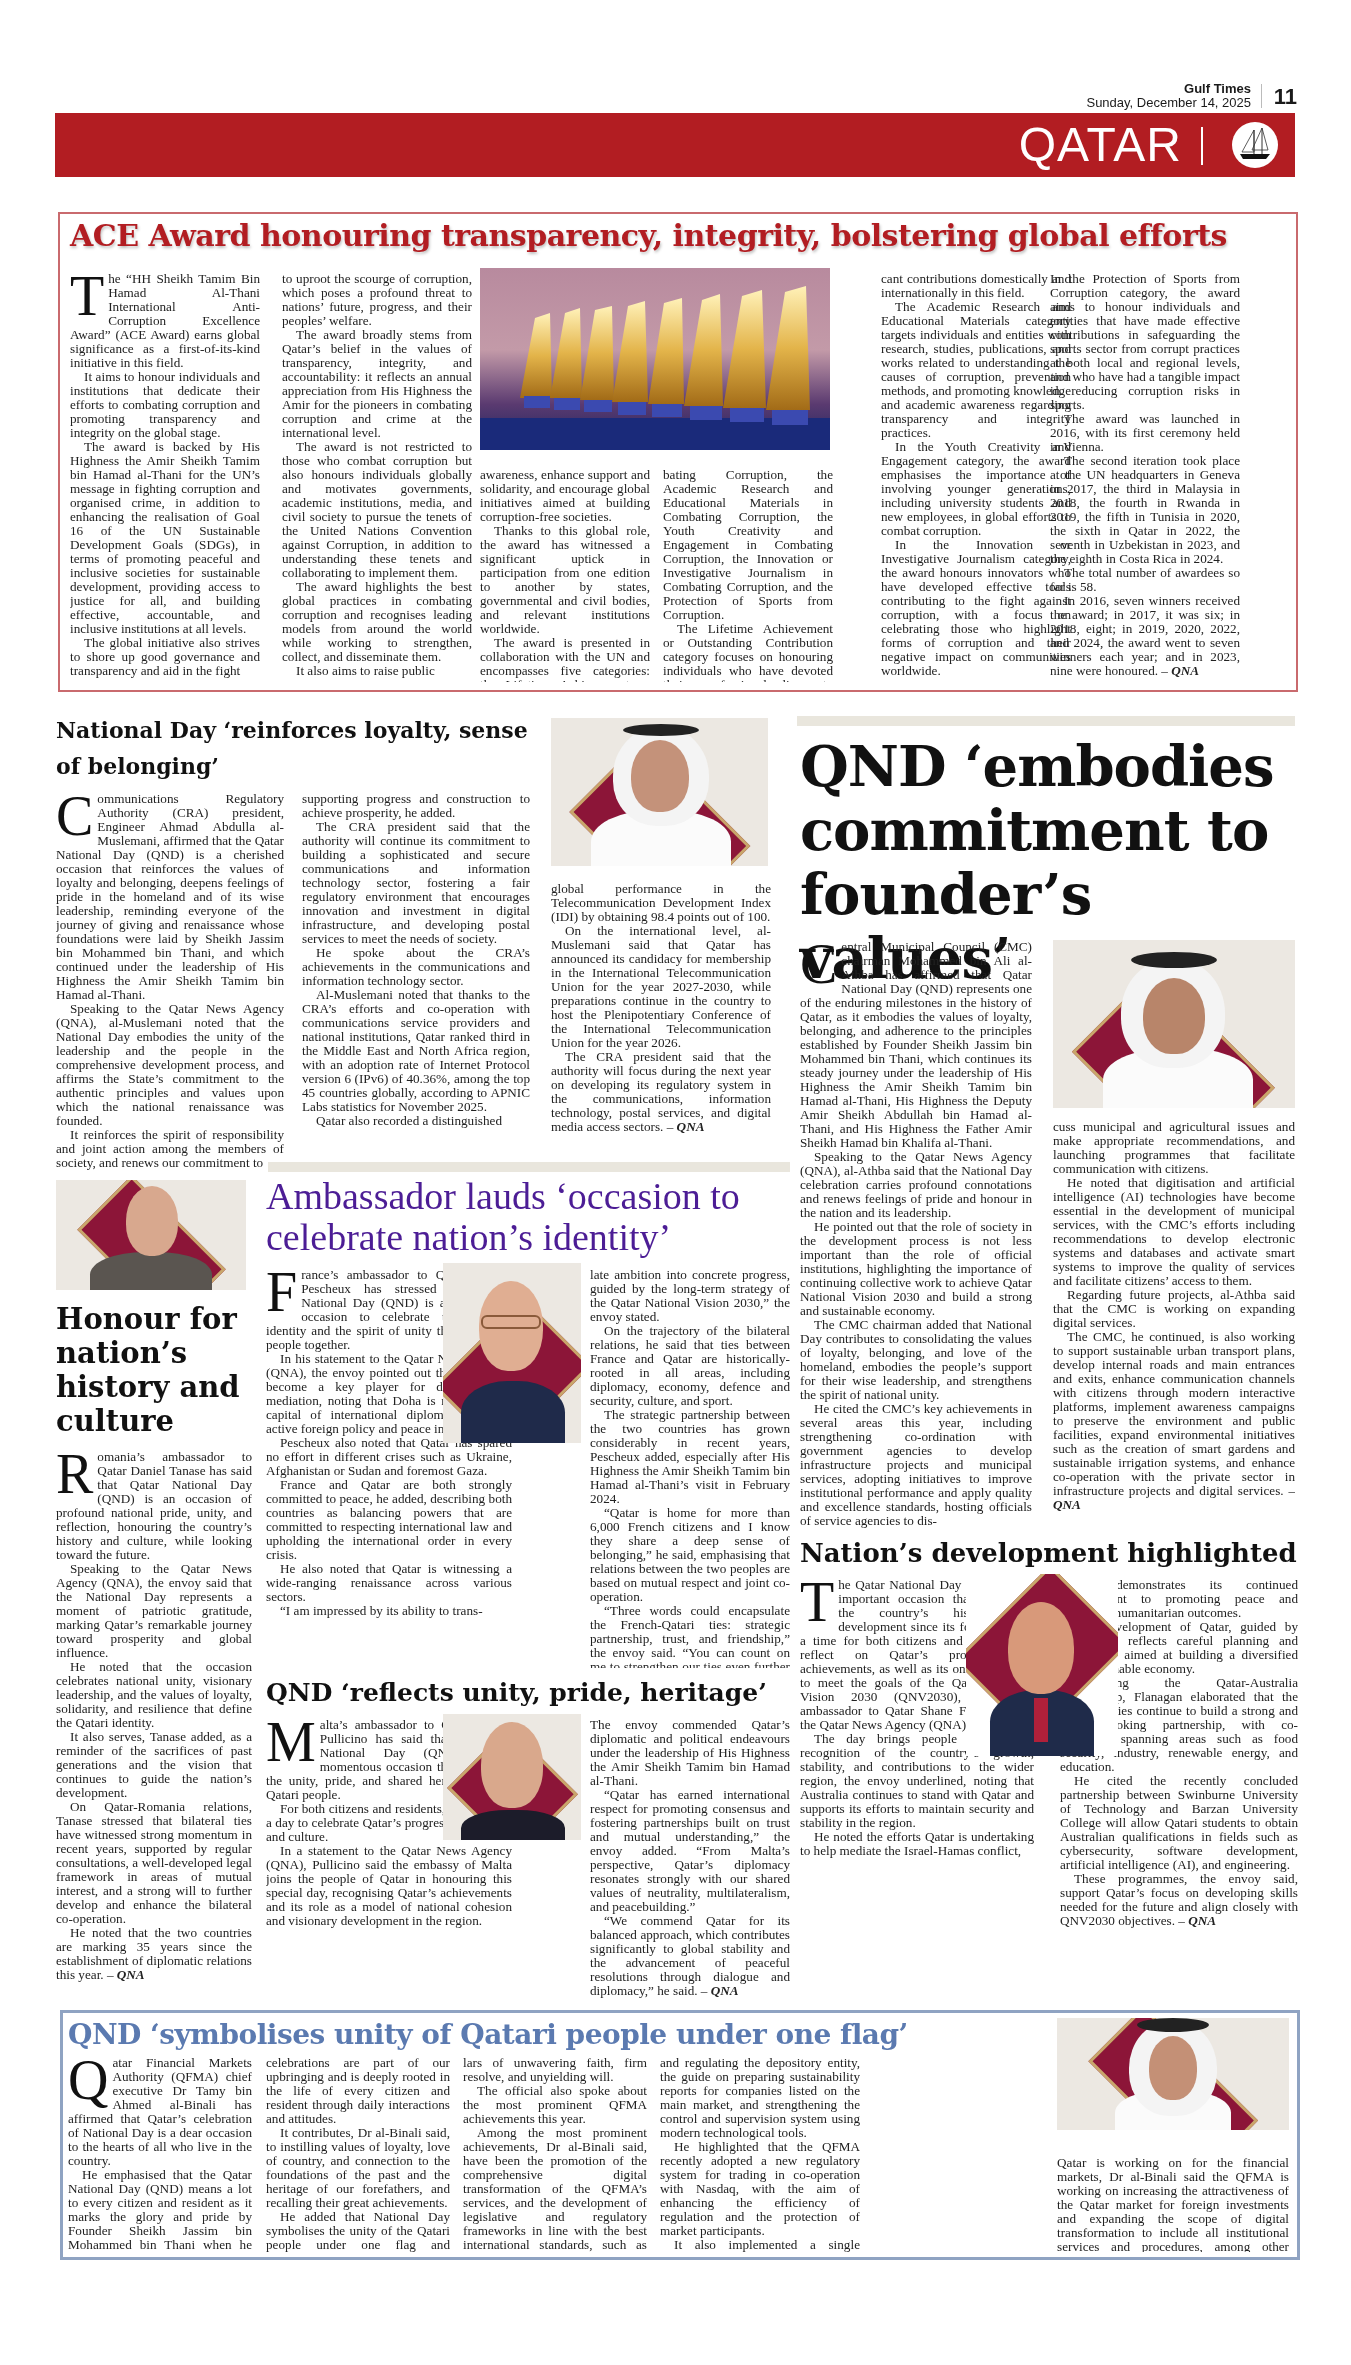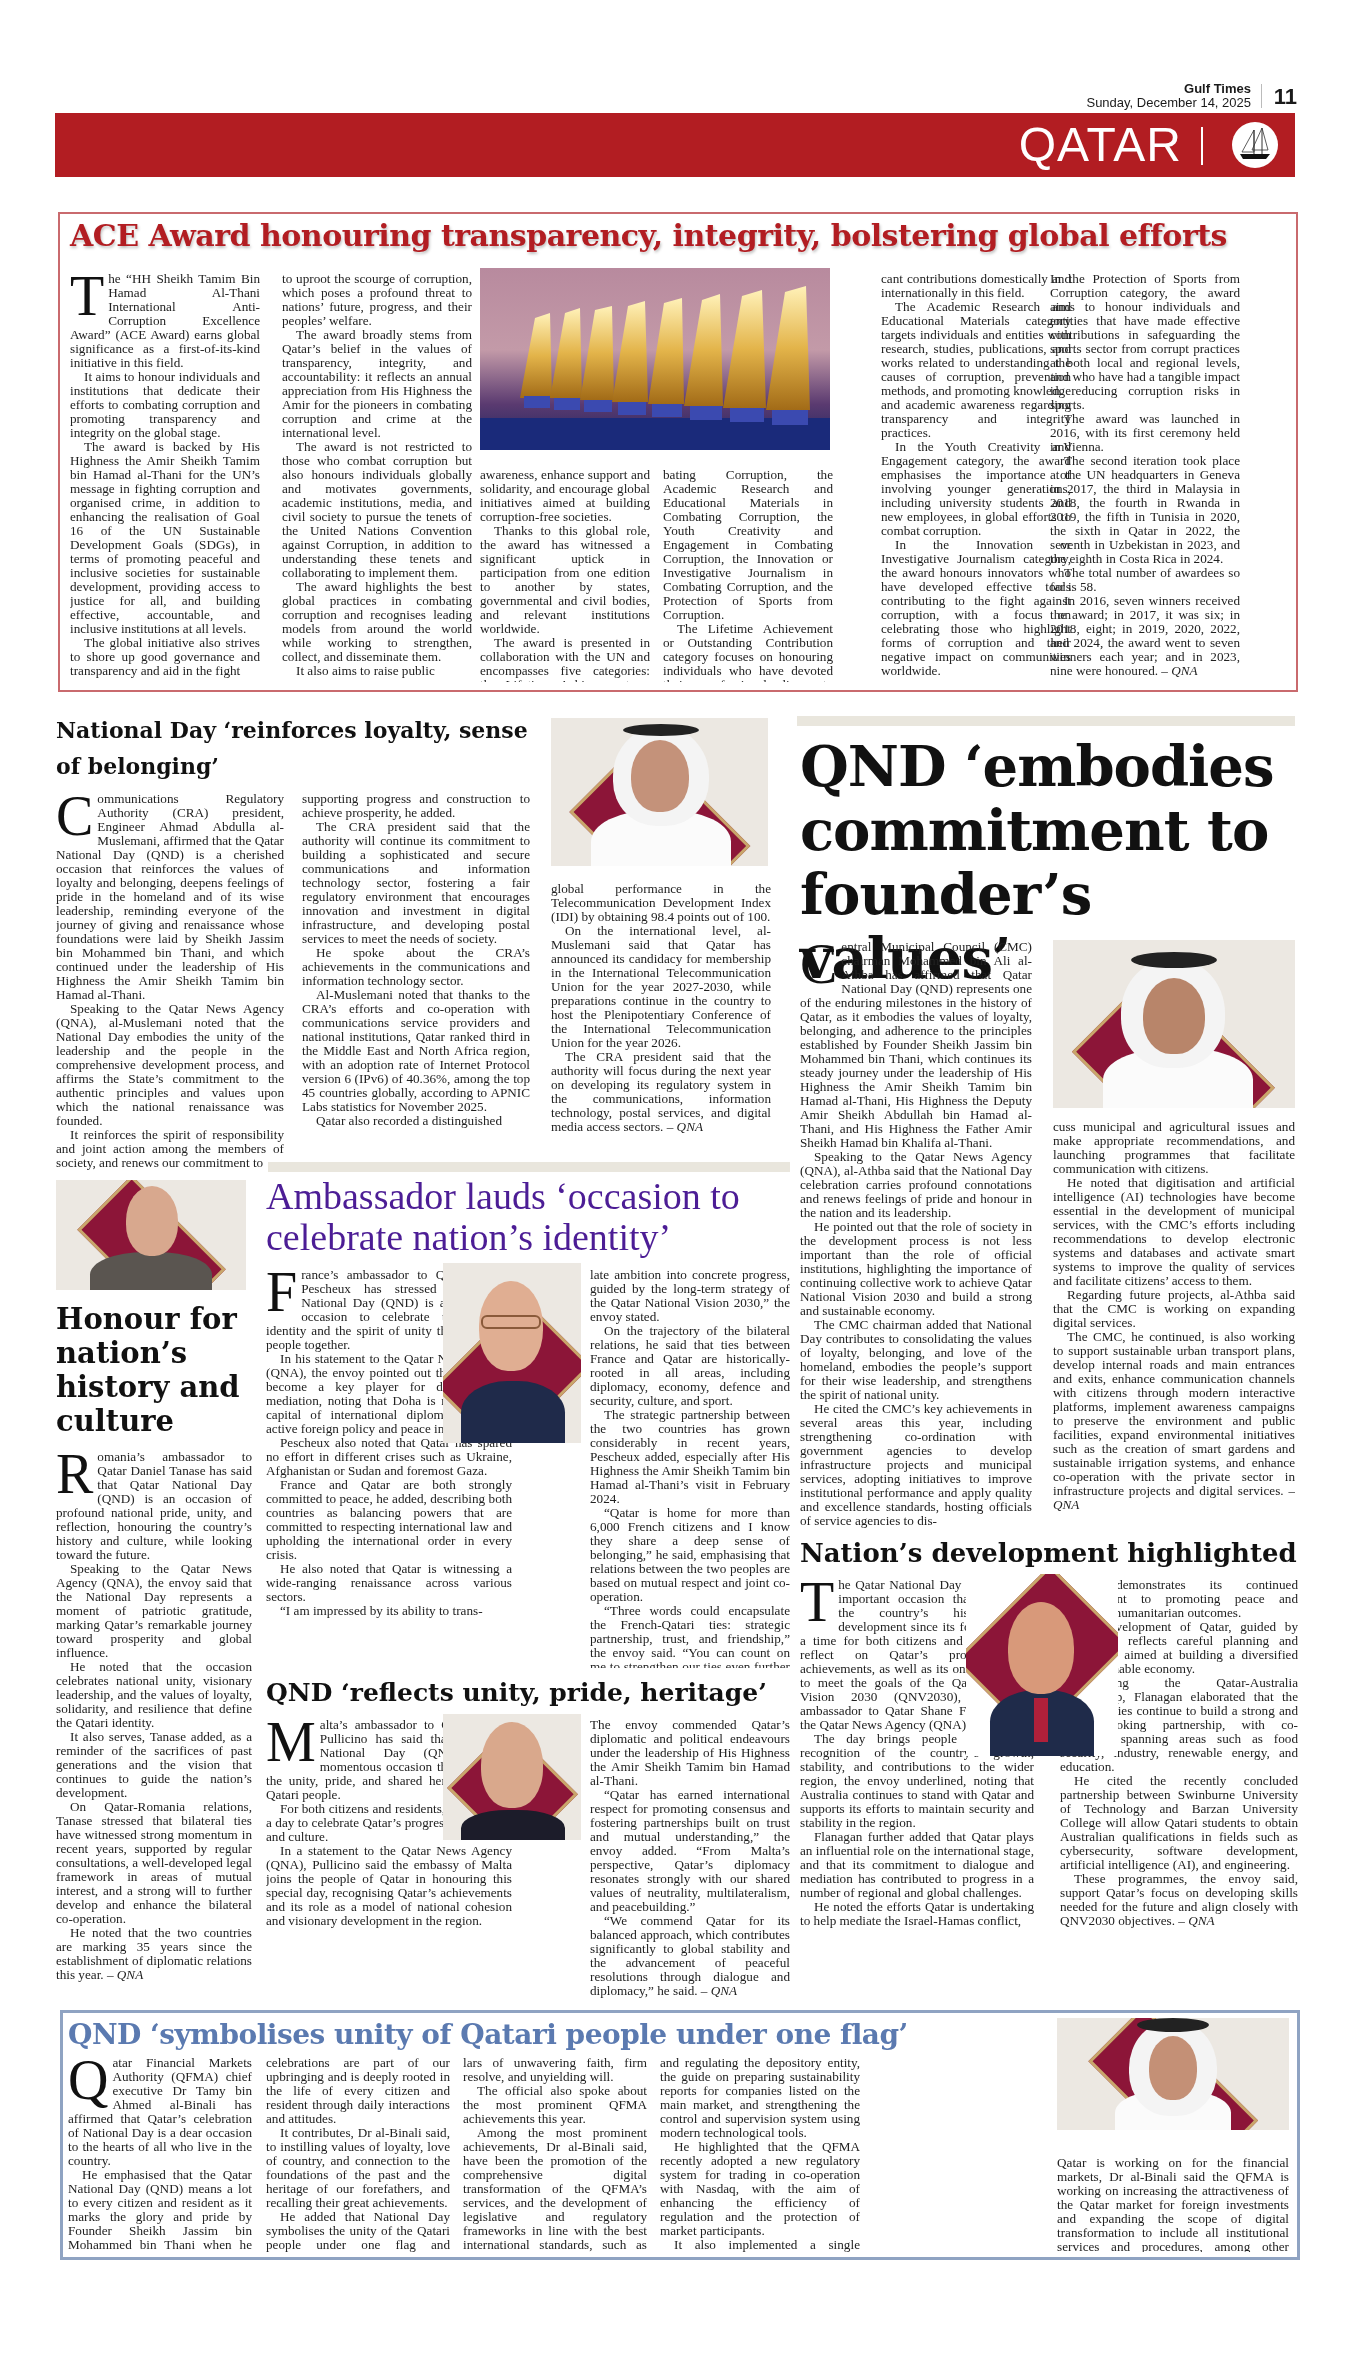--- a/index.html
+++ b/index.html
@@ -2,21 +2,21 @@
 <html><head>
 <meta charset="utf-8">
 <style>
   * { box-sizing: border-box; margin: 0; padding: 0; }
   body { width: 1351px; height: 2365px; background: #ffffff; font-family: "DejaVu Serif", serif; color: #1a1a1a; position: relative; overflow: hidden; }
   .abs { position: absolute; }
   .txt { font-family: "Liberation Serif", serif; font-size: 13.2px; line-height: 14px; text-align: justify; hyphens: auto; color: #222; }
   .txt p { text-indent: 14px; }
   .txt p.first { text-indent: 0; }
   .dropcap { float: left; font-family: "Liberation Serif", serif; font-size: 56px; line-height: 44px; margin: 2px 4px 0 0; color: #111; }
-  .qna { font-weight: normal; font-style: italic; margin-top: 39px; }
+  .qna { font-weight: bold; font-style: italic; margin-top: 39px; }
   .masthead-meta { right: 54px; top: 82px; text-align: right; font-family: "Liberation Sans", sans-serif; }
   .mh-brand { font-weight: bold; font-size: 13px; line-height: 14px; }
   .mh-date { font-size: 13px; line-height: 14px; }
   .mh-page { position: absolute; right: 54px; top: 84px; font-family: "Liberation Sans", sans-serif; font-weight: bold; font-size: 22px; }
   .mh-sep { position: absolute; right: 89px; top: 84px; width: 1px; height: 24px; background: #bbb; }
   .banner { left: 55px; top: 113px; width: 1240px; height: 64px; background: #b21d22; }
   .banner-title { position: absolute; right: 113px; top: 2px; color: #fff; font-family: "Liberation Sans", sans-serif; font-weight: 300; font-size: 48px; letter-spacing: 1px; line-height: 60px; text-align: right; }
   .banner-sep { position: absolute; right: 92px; top: 14px; width: 2px; height: 38px; background: #fff; }
   .banner-logo { position: absolute; right: 17px; top: 9px; width: 46px; height: 46px; border-radius: 50%; background: #fff; overflow: hidden; }
   .ace-box { left: 58px; top: 212px; width: 1240px; height: 480px; border: 2px solid #c96a6e; }
@@ -229,21 +229,20 @@
 <div class="abs txt" style="left:590px; top:1718px; width:200px; height:280px; overflow:hidden;">
   <p class="first">The envoy commended Qatar’s diplomatic and political endeavours under the leadership of His Highness the Amir Sheikh Tamim bin Hamad al-Thani.</p>
   <p>“Qatar has earned international respect for promoting consensus and fostering partnerships built on trust and mutual understanding,” the envoy added. “From Malta’s perspective, Qatar’s diplomacy resonates strongly with our shared values of neutrality, multilateralism, and peacebuilding.”</p>
   <p><span>“We commend Qatar for its balanced approach, which contributes significantly to global stability and the advancement of peaceful resolutions through dialogue and diplomacy,” he said. –</span> <span class="qna">QNA</span></p>
 </div>
 
 <div class="abs h-black" style="left:800px; top:1538px; width:500px; font-size:26px; line-height:30px; white-space:nowrap;">Nation’s development highlighted</div>
 <div class="abs txt" style="left:800px; top:1578px; width:234px; height:420px; overflow:hidden;">
   <p class="first"><span class="dropcap">T</span><span>he Qatar National Day (QND) is an important occasion that highlights the country’s history and development since its founding, and a time for both citizens and residents to reflect on Qatar’s progress and achievements, as well as its ongoing efforts to meet the goals of the Qatar National Vision 2030 (QNV2030), Australia’s ambassador to Qatar Shane Flanagan told the Qatar News Agency (QNA).</span></p>
   <p>The day brings people together in recognition of the country’s growth, stability, and contributions to the wider region, the envoy underlined, noting that Australia continues to stand with Qatar and supports its efforts to maintain security and stability in the region.</p>
-  <p>Flanagan further added that Qatar plays an influential role on the international stage, and that its commitment to dialogue and mediation has contributed to progress in a number of regional and global challenges.</p>
   <p>He noted the efforts Qatar is undertaking to help mediate the Israel-Hamas conflict,</p>
 </div>
 <div class="abs photo" style="left:966px; top:1574px; width:152px; height:182px; z-index:2; background:#fff;">
   <div class="diamond" style="width:74%; height:74%; left:13%; top:6%;"></div>
   <div class="shoulders" style="left:24px; top:116px; width:104px; height:70px; background:#1f2b4a;"></div>
   <div class="head" style="left:42px; top:28px; width:66px; height:92px; background:#d8997a;"></div>
   <div style="position:absolute; left:68px; top:124px; width:14px; height:44px; background:#b0203a;"></div>
 </div>
 <div class="abs txt" style="left:1060px; top:1578px; width:238px; height:420px; overflow:hidden;">
   <p class="first">which demonstrates its continued commitment to promoting peace and achieving humanitarian outcomes.</p>

